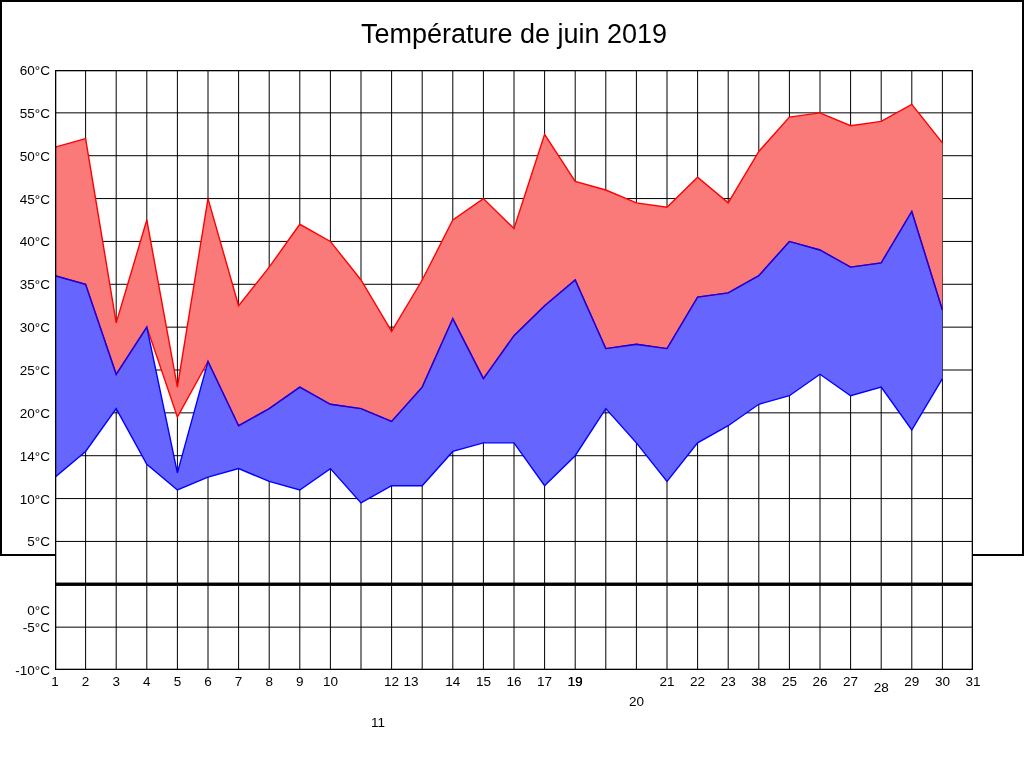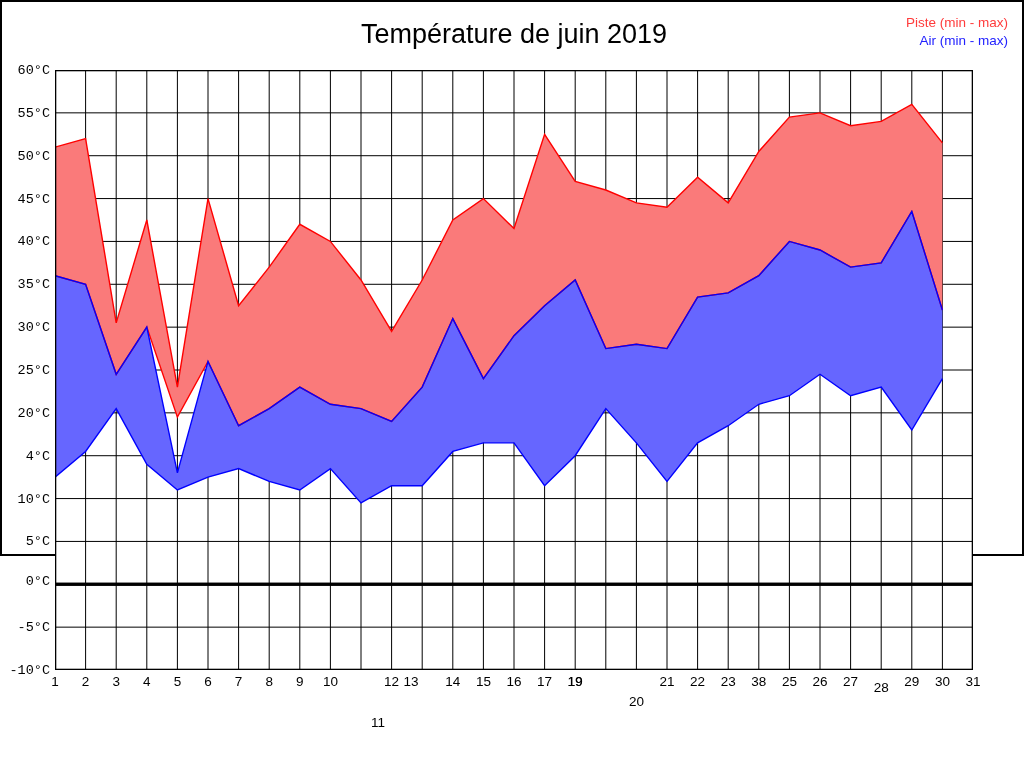--- a/index.html
+++ b/index.html
@@ -61,21 +61,21 @@
     display: block;
   }
   .ytick-label {
     position: absolute;
     right: 0;
     font-size: 13.5px;
     color: #000000;
     text-align: right;
     white-space: nowrap;
     transform: translateY(-50%);
-    font-family: Liberation Mono, monospace;
+    font-family: Liberation Sans, sans-serif;
   }
   #ylabels {
     position: absolute;
     left: 0;
     top: 68px;
     width: 48px;
     height: 600px;
   }
   #xlabels {
     position: absolute;
@@ -95,39 +95,35 @@
     font-family: "Liberation Sans", sans-serif;
   }
 </style>
 </head>
 <body>
 
 <div id="page">
 
   <div id="chart-title">Température de juin 2019</div>
 
-  <div id="legend">
-    <div class="legend-entry" id="legend-piste">Piste (min - max)</div>
-    <div class="legend-entry" id="legend-air">Air (min - max)</div>
-  </div>
 
   <div id="ylabels">
       <div class="ytick-label" style="top: 0px;">60°C</div>
       <div class="ytick-label" style="top: 42.8571px;">55°C</div>
       <div class="ytick-label" style="top: 85.7143px;">50°C</div>
       <div class="ytick-label" style="top: 128.571px;">45°C</div>
       <div class="ytick-label" style="top: 171.429px;">40°C</div>
       <div class="ytick-label" style="top: 214.286px;">35°C</div>
       <div class="ytick-label" style="top: 257.143px;">30°C</div>
       <div class="ytick-label" style="top: 300px;">25°C</div>
       <div class="ytick-label" style="top: 342.857px;">20°C</div>
-      <div class="ytick-label" style="top: 385.714px;">4°C</div>
+      <div class="ytick-label" style="top: 385.714px;">14°C</div>
       <div class="ytick-label" style="top: 428.571px;">10°C</div>
       <div class="ytick-label" style="top: 471.429px;">5°C</div>
-      <div class="ytick-label" style="top: 511px; text-align: center;">0°C</div>
+      <div class="ytick-label" style="top: 540px; text-align: center;">0°C</div>
       <div class="ytick-label" style="top: 557.143px;">-5°C</div>
       <div class="ytick-label" style="top: 600px;">-10°C</div>
     </div>
 
   <div id="plot-wrap">
     <svg id="plot-svg" width="918" height="600">
         <rect x="0" y="0" width="918" height="600" fill="#ffffff"></rect>
         <line x1="0" y1="600" x2="918" y2="600" stroke="#000000" stroke-width="1"></line>
         <line x1="0" y1="557.1428571428571" x2="918" y2="557.1428571428571" stroke="#000000" stroke-width="1"></line>
         <line x1="0" y1="514.2857142857143" x2="918" y2="514.2857142857143" stroke="#000000" stroke-width="3"></line>

